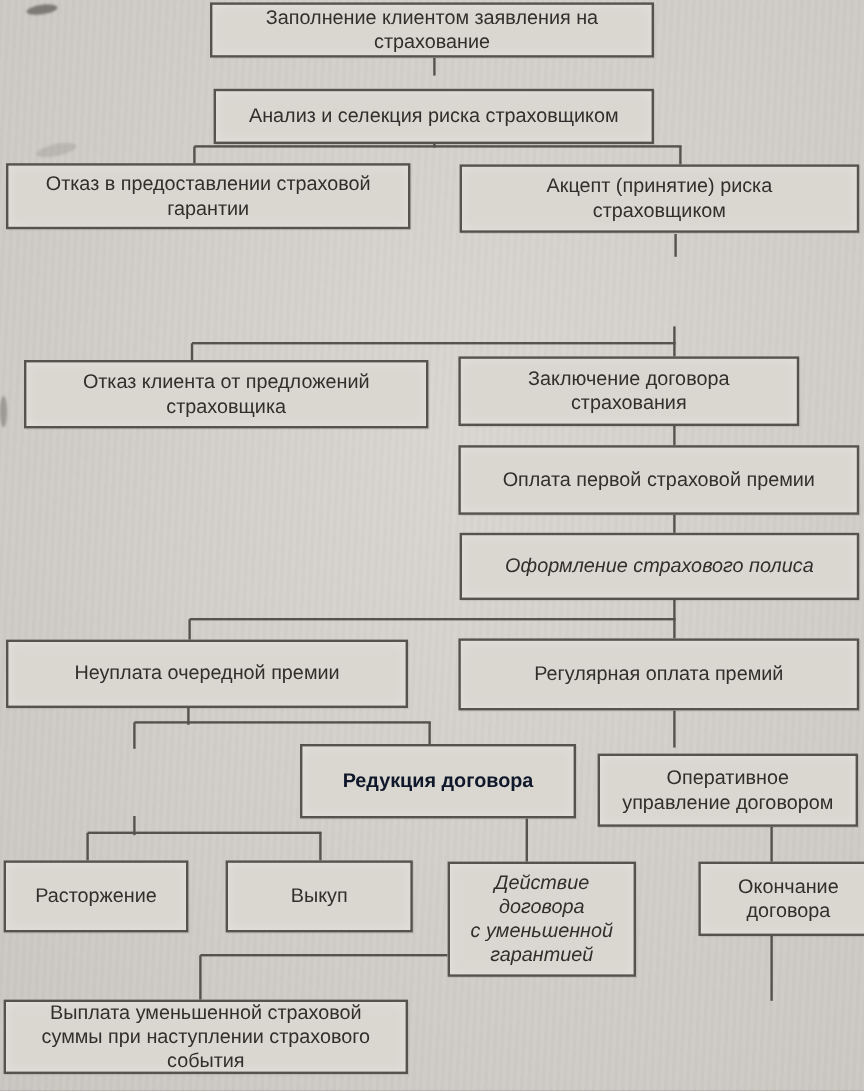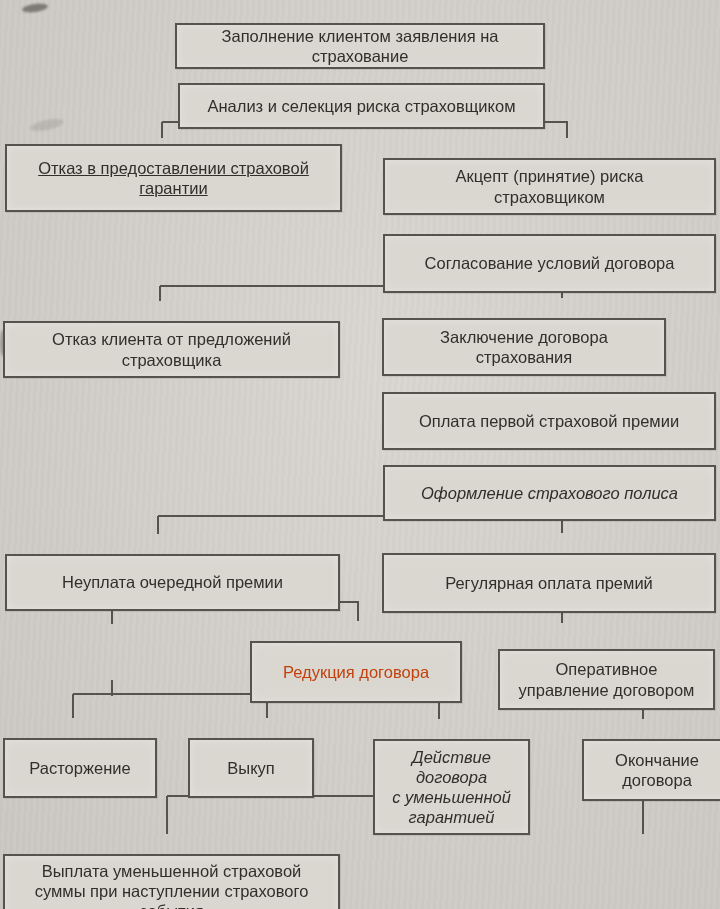--- a/index.html
+++ b/index.html
@@ -27,21 +27,20 @@
     box-shadow: inset 0 0 10px rgba(255,255,255,0.28), 1px 1px 0 rgba(0,0,0,0.08);
     color:#312f2b;
     font-size:16.5px;
     line-height:1.22;
     display:flex;
     align-items:center;
     justify-content:center;
     text-align:center;
     white-space:pre-line;
     padding:2px 6px;
-    margin-top:21px;
   }
   .seg {
     position:absolute;
     background:#56524c;
   }
   .smudge {
     position:absolute;
     border-radius:50%;
     filter:blur(1px);
   }
@@ -79,40 +78,39 @@
     <div class="seg" style="left: 73px; top: 693px; width: 195px; height: 2px; background: rgb(86, 82, 76);"></div>
     <div class="seg" style="left: 72px; top: 694px; width: 2px; height: 24px; background: rgb(86, 82, 76);"></div>
     <div class="seg" style="left: 266px; top: 694px; width: 2px; height: 24px; background: rgb(86, 82, 76);"></div>
     <div class="seg" style="left: 438px; top: 682px; width: 2px; height: 37px; background: rgb(86, 82, 76);"></div>
     <div class="seg" style="left: 642px; top: 683px; width: 2px; height: 36px; background: rgb(86, 82, 76);"></div>
     <div class="seg" style="left: 642px; top: 780px; width: 2px; height: 54px; background: rgb(86, 82, 76);"></div>
     <div class="seg" style="left: 167px; top: 795px; width: 206px; height: 2px; background: rgb(86, 82, 76);"></div>
     <div class="seg" style="left: 166px; top: 796px; width: 2px; height: 38px; background: rgb(86, 82, 76);"></div>
     <div class="node" style="left: 175px; top: 2px; width: 370px; height: 46px; background: rgb(218, 215, 209); border-color: rgb(86, 82, 76); color: rgb(49, 47, 43);">Заполнение клиентом заявления на
 страхование</div>
-    <div class="node" style="left: 178px; top: 62px; width: 367px; height: 46px; background: rgb(218, 215, 209); border-color: rgb(86, 82, 76); color: rgb(49, 47, 43);">Анализ и селекция риска страховщиком</div>
-    <div class="node" style="left: 5px; top: 123px; width: 337px; height: 68px; background: rgb(218, 215, 209); border-color: rgb(86, 82, 76); color: rgb(49, 47, 43); text-decoration: underline;">Отказ в предоставлении страховой
+    <div class="node" style="left: 178px; top: 74px; width: 367px; height: 46px; background: rgb(218, 215, 209); border-color: rgb(86, 82, 76); color: rgb(49, 47, 43);">Анализ и селекция риска страховщиком</div>
+    <div class="node" style="left: 5px; top: 136px; width: 337px; height: 55px; background: rgb(218, 215, 209); border-color: rgb(86, 82, 76); color: rgb(49, 47, 43);">Отказ в предоставлении страховой
 гарантии</div>
     <div class="node" style="left: 383px; top: 137px; width: 333px; height: 57px; background: rgb(218, 215, 209); border-color: rgb(86, 82, 76); color: rgb(49, 47, 43);">Акцепт (принятие) риска
 страховщиком</div>
-    <div class="node" style="left: 383px; top: 213px; width: 333px; height: 59px; background: rgb(218, 215, 209); border-color: rgb(86, 82, 76); color: rgb(49, 47, 43);">Согласование условий договора</div>
-    <div class="node" style="left: 3px; top: 300px; width: 337px; height: 57px; background: rgb(218, 215, 209); border-color: rgb(86, 82, 76); color: rgb(49, 47, 43);">Отказ клиента от предложений
+    <div class="node" style="left: 20px; top: 300px; width: 337px; height: 57px; background: rgb(218, 215, 209); border-color: rgb(86, 82, 76); color: rgb(49, 47, 43);">Отказ клиента от предложений
 страховщика</div>
     <div class="node" style="left: 382px; top: 297px; width: 284px; height: 58px; background: rgb(218, 215, 209); border-color: rgb(86, 82, 76); color: rgb(49, 47, 43);">Заключение договора страхования</div>
     <div class="node" style="left: 382px; top: 371px; width: 334px; height: 58px; background: rgb(218, 215, 209); border-color: rgb(86, 82, 76); color: rgb(49, 47, 43);">Оплата первой страховой премии</div>
     <div class="node" style="left: 383px; top: 444px; width: 333px; height: 56px; background: rgb(218, 215, 209); border-color: rgb(86, 82, 76); color: rgb(49, 47, 43); font-style: italic;">Оформление страхового полиса</div>
     <div class="node" style="left: 5px; top: 533px; width: 335px; height: 57px; background: rgb(218, 215, 209); border-color: rgb(86, 82, 76); color: rgb(49, 47, 43);">Неуплата очередной премии</div>
     <div class="node" style="left: 382px; top: 532px; width: 334px; height: 60px; background: rgb(218, 215, 209); border-color: rgb(86, 82, 76); color: rgb(49, 47, 43);">Регулярная оплата премий</div>
-    <div class="node" style="left: 250px; top: 620px; width: 212px; height: 62px; background: rgb(218, 215, 209); border-color: rgb(86, 82, 76); color: #c2410c;">Редукция договора</div>
+    <div class="node" style="left: 250px; top: 620px; width: 230px; height: 62px; background: rgb(218, 215, 209); border-color: rgb(86, 82, 76); color: #0f172a; font-weight: bold;">Редукция договора</div>
     <div class="node" style="left: 498px; top: 628px; width: 217px; height: 61px; background: rgb(218, 215, 209); border-color: rgb(86, 82, 76); color: rgb(49, 47, 43);">Оперативное
 управление договором</div>
     <div class="node" style="left: 3px; top: 717px; width: 154px; height: 60px; background: rgb(218, 215, 209); border-color: rgb(86, 82, 76); color: rgb(49, 47, 43);">Расторжение</div>
-    <div class="node" style="left: 188px; top: 717px; width: 126px; height: 60px; background: rgb(218, 215, 209); border-color: rgb(86, 82, 76); color: rgb(49, 47, 43);">Выкуп</div>
+    <div class="node" style="left: 188px; top: 717px; width: 156px; height: 60px; background: rgb(218, 215, 209); border-color: rgb(86, 82, 76); color: rgb(49, 47, 43);">Выкуп</div>
     <div class="node" style="left: 373px; top: 718px; width: 157px; height: 96px; background: rgb(218, 215, 209); border-color: rgb(86, 82, 76); color: rgb(49, 47, 43); font-style: italic;">Действие
 договора
 с уменьшенной
 гарантией</div>
     <div class="node" style="left: 582px; top: 718px; width: 150px; height: 62px; background: rgb(218, 215, 209); border-color: rgb(86, 82, 76); color: rgb(49, 47, 43);">Окончание
 договора</div>
-    <div class="node" style="left: 3px; top: 833px; width: 337px; height: 74px; background: rgb(218, 215, 209); border-color: rgb(86, 82, 76); color: rgb(49, 47, 43);">Выплата уменьшенной страховой
+    <div class="node" style="left: 3px; top: 833px; width: 337px; height: 62px; background: rgb(218, 215, 209); border-color: rgb(86, 82, 76); color: rgb(49, 47, 43);">Выплата уменьшенной страховой
 суммы при наступлении страхового
 события</div>
   </div>
 
 </body></html>

